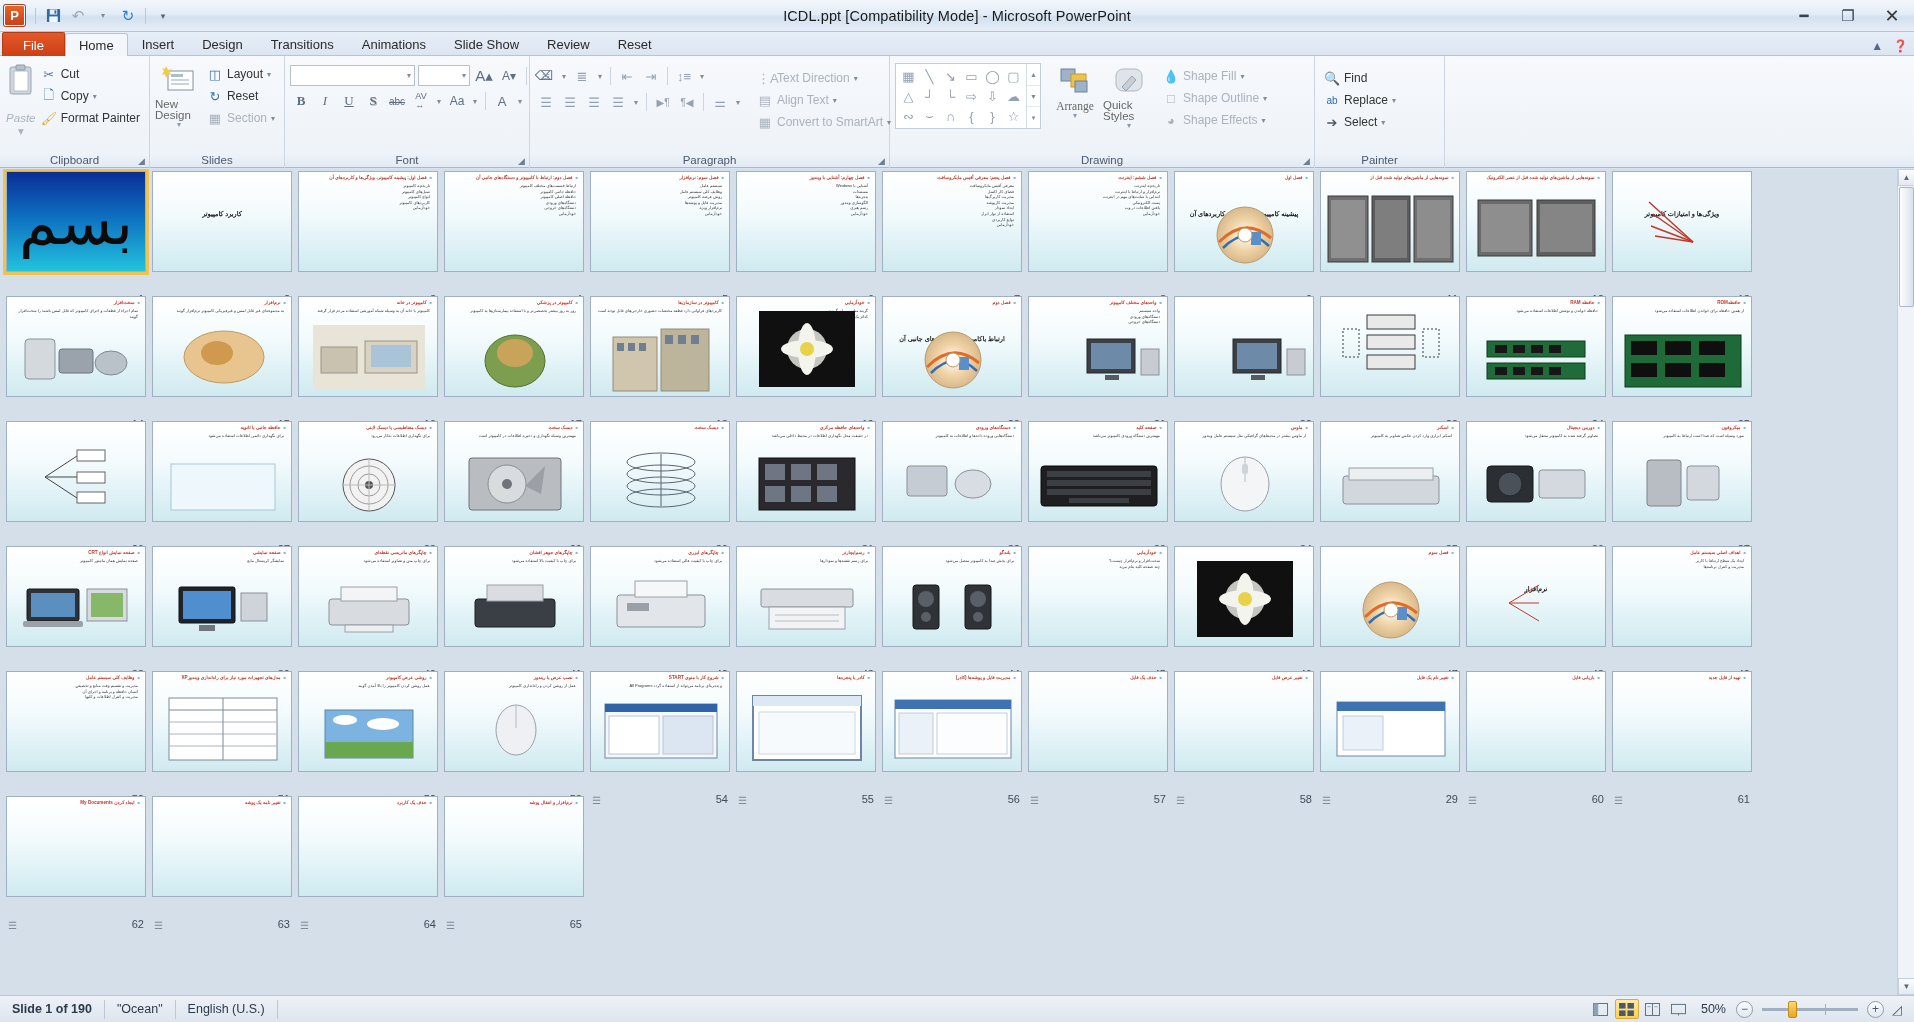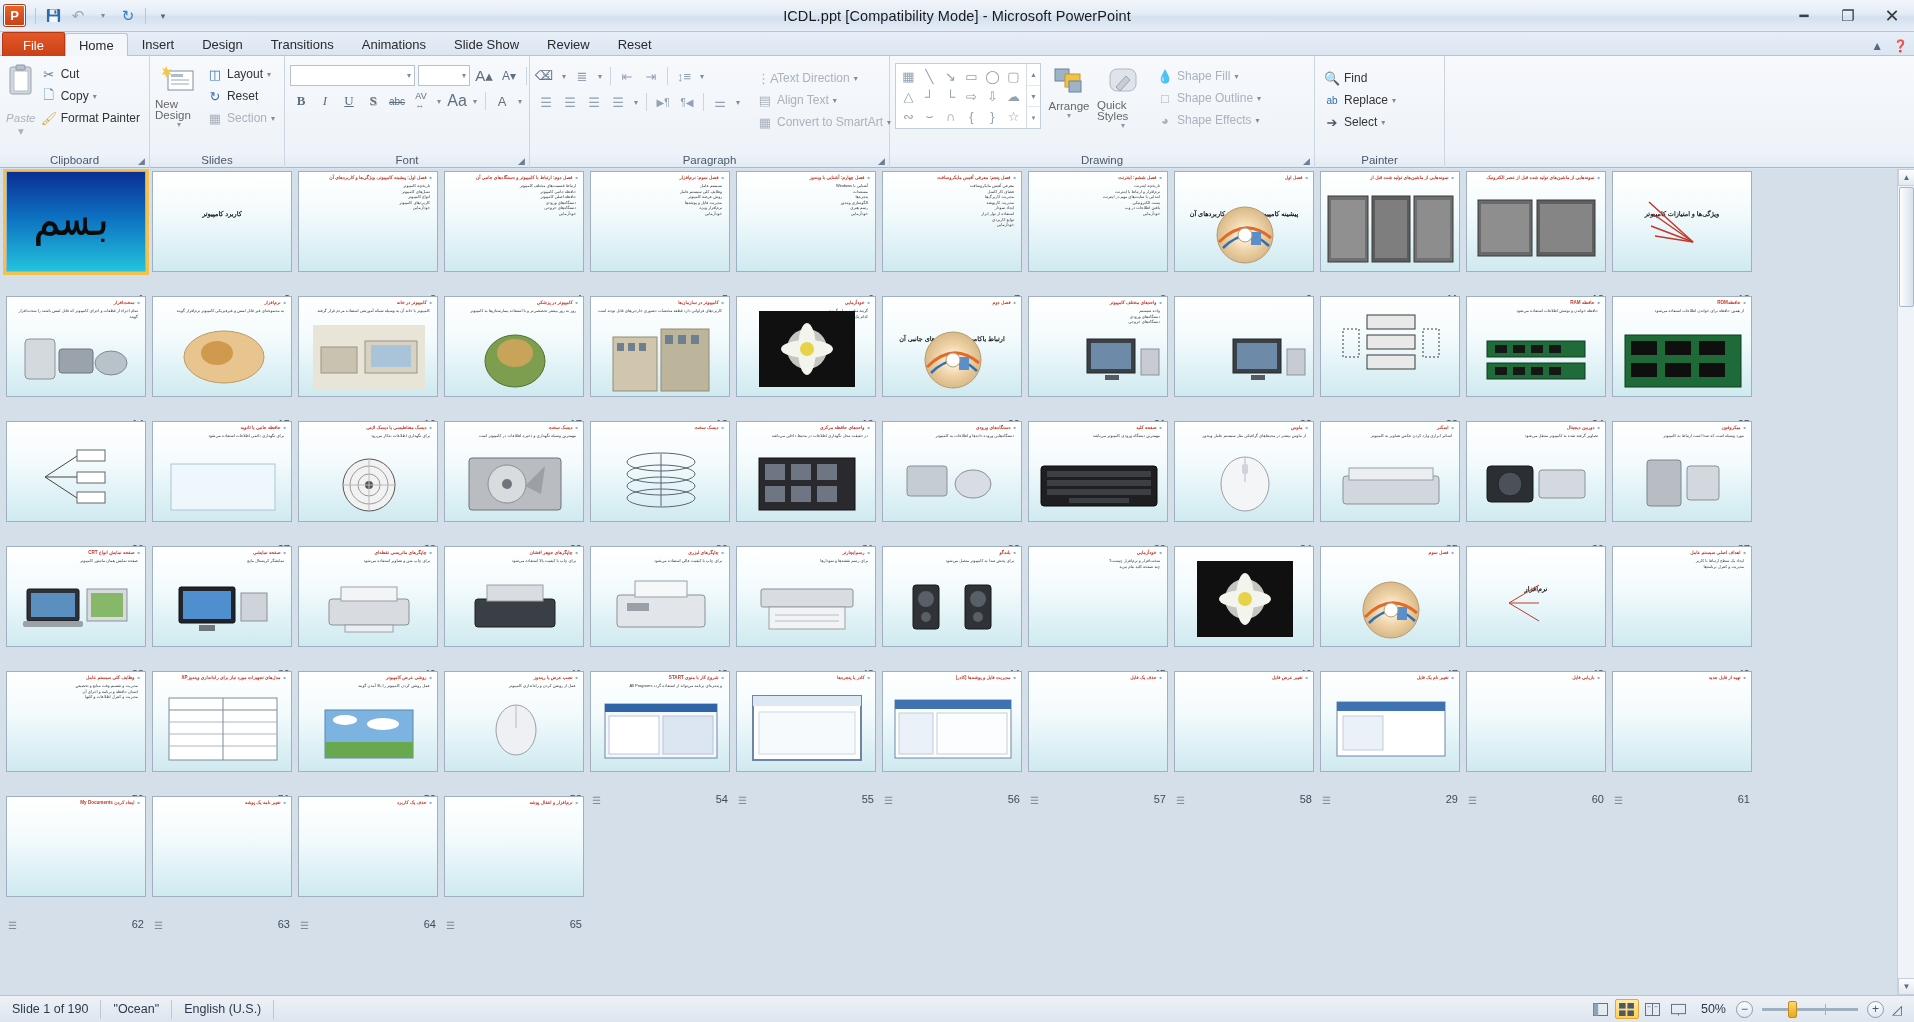--- a/index.html
+++ b/index.html
@@ -213,21 +213,21 @@
   }
   .note-ic {
     position: absolute; left: 2px; bottom: -16px;
     font-size: 10px; color: #7b8b9c;
   }
   .cell-foot { height: 18px; position: relative; }
 
   
   .calli {
     position:absolute; left:50%; top:52%; transform: translate(-50%,-50%);
-    font-size: 46px; color:#0b0b0b; line-height: 46px; font-family:Liberation Mono, monospace;
+    font-size: 62px; color:#0b0b0b; line-height: 46px; font-family:Liberation Sans, sans-serif;
   }
   .art-block { position:absolute; }
 
   
   #vscroll {
     position: absolute; right: 0; top: 169px; bottom: 27px; width: 17px;
     background: #f0f3f7; border-left: 1px solid #c6d0dc;
   }
   .sb-btn {
     width:17px; height:17px; display:flex; align-items:center; justify-content:center;
@@ -243,21 +243,21 @@
 
   
   #statusbar {
     position: absolute; left: 0; right: 0; bottom: 0; height: 27px;
     background: linear-gradient(to bottom,#eef2f7,#dde5ee);
     border-top: 1px solid #b9c5d4;
     display: flex; align-items: center;
     font-size: 12.5px; color: #2b3a4a;
   }
   .sb-cell { padding: 0 12px; height: 19px; line-height: 19px; border-right: 1px solid #bcc8d6; }
-  .sb-cell:first-child { border-left: none; }
+  .sb-cell:first-child { border-left: none; font-weight: bold; }
   #sb-right { margin-left: auto; display:flex; align-items:center; gap:2px; padding-right:6px; }
   .view-btn {
     width: 24px; height: 20px; display:flex; align-items:center; justify-content:center;
     font-size: 13px; color:#4a5a6b;
   }
   .view-btn.active { background: linear-gradient(to bottom,#ffe9a8,#ffcf52); border:1px solid #d9a93a; border-radius:2px; }
   #zoom-pct { font-size:12.5px; color:#2b3a4a; padding: 0 8px; min-width: 40px; text-align:right;}
   .zoom-circ {
     width:17px; height:17px; border-radius:50%; border:1px solid #8d9cae;
     display:flex;align-items:center;justify-content:center; font-size:12px; color:#4a5a6b;
@@ -405,21 +405,21 @@
       <div class="icon-grid-row">
         <div class="ic-box dk" style="font-weight:bold;font-family:'Liberation Serif',serif;">B</div>
         <div class="ic-box dk" style="font-style:italic;font-family:'Liberation Serif',serif;">I</div>
         <div class="ic-box dk" style="text-decoration:underline;font-family:'Liberation Serif',serif;">U</div>
         <div class="ic-box dk" style="font-weight:bold;font-family:'Liberation Serif',serif;text-shadow:1px 1px 0 #bbb;">S</div>
         <div class="ic-box dk" style="text-decoration:line-through;font-size:10px;">abc</div>
         <div class="ic-box dk" style="font-size:9px;line-height:9px;">AV<br>↔</div>
         <div class="ic-box" style="width:10px;">
             <span class="caret-s">▾</span>
           </div>
-        <div class="ic-box dk" style="font-size:16px;">Aa</div>
+        <div class="ic-box dk" style="font-size:12px;">Aa</div>
         <div class="ic-box" style="width:10px;">
             <span class="caret-s">▾</span>
           </div>
         <div class="sep-v"></div>
         <div class="ic-box dk" style="font-size:13px;">A</div>
         <div class="ic-box" style="width:10px;">
             <span class="caret-s">▾</span>
           </div>
       </div>
     </div>
@@ -518,21 +518,21 @@
             <div class="ic-box" style="width:21px;height:20px;">☆</div>
           </div>
         </div>
         <div style="display:flex;flex-direction:column;border-left:1px solid #d4dce6;width:14px;">
           <div style="flex:1;display:flex;align-items:center;justify-content:center;font-size:7px;color:#7a8a9a;">▲</div>
           <div style="flex:1;display:flex;align-items:center;justify-content:center;font-size:7px;color:#7a8a9a;border-top:1px solid #e3e9f0;">▼</div>
           <div style="flex:1;display:flex;align-items:center;justify-content:center;font-size:7px;color:#7a8a9a;border-top:1px solid #e3e9f0;">▾</div>
         </div>
       </div>
 
-      <div class="big-btn" style="">
+      <div class="big-btn" style="margin-left:6px;font-family:Liberation Serif, serif;">
         <span>
           <svg width="32" height="30" viewBox="0 0 32 30">
             <rect x="2" y="2" width="14" height="12" fill="#9fb3c8" stroke="#6d8299"></rect>
             <rect x="12" y="7" width="15" height="13" fill="#f0c14b" stroke="#c49a28"></rect>
             <rect x="16" y="14" width="12" height="11" fill="#9fb3c8" stroke="#6d8299"></rect>
           </svg>
         </span>
         <span class="cap" style="margin-top:1px;">Arrange</span>
         <span class="caret">▾</span>
       </div>

